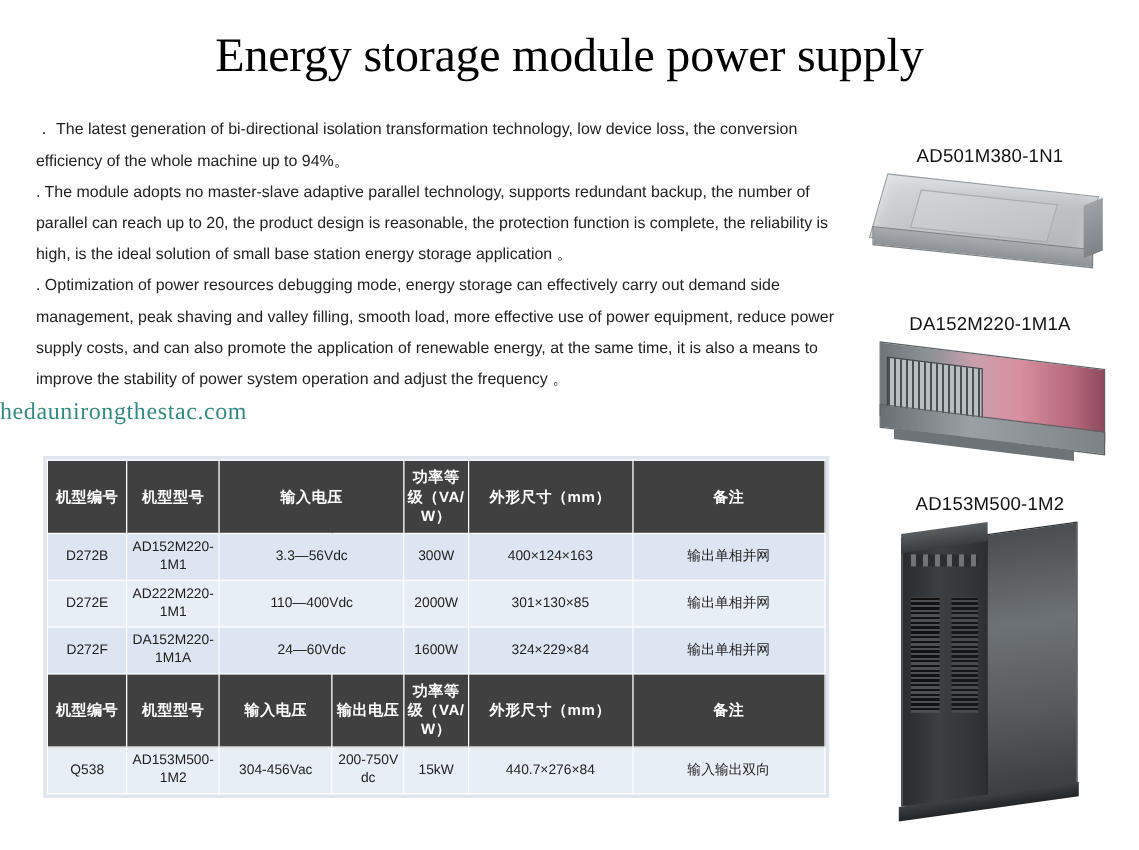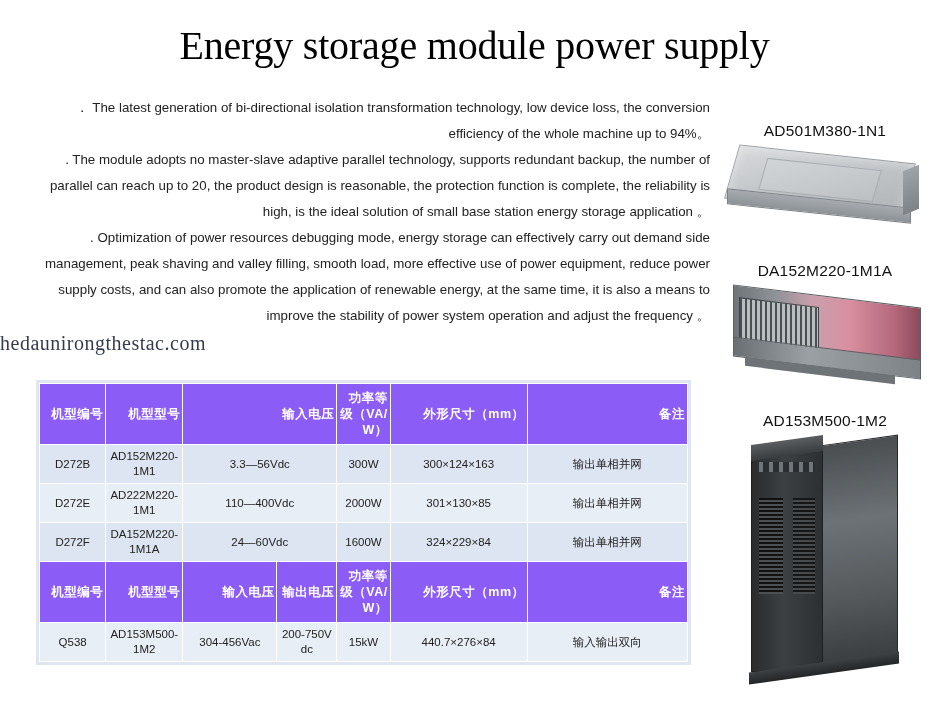--- a/index.html
+++ b/index.html
@@ -33,33 +33,32 @@
     color: #000000;
   }
   .body-text {
     position: absolute;
     left: 30px;
     top: 95px;
     width: 680px;
     font-size: 13.3px;
     line-height: 26px;
     color: #222222;
-    text-align: right;
   }
   .body-text p {
     margin: 0;
   }
   .watermark {
     position: absolute;
     left: 0px;
     top: 332px;
     width: 300px;
     font-family: "Liberation Serif", serif;
     font-size: 20px;
-    color: #0f172a;
+    color: #0f766e;
     opacity: 0.85;
     letter-spacing: 0.5px;
     pointer-events: none;
     white-space: nowrap;
   }
   
   .table-wrap {
     position: absolute;
     left: 36px;
     top: 380px;
@@ -77,28 +76,27 @@
   table.spec td, table.spec th {
     border: 1px solid #ffffff;
     text-align: center;
     vertical-align: middle;
     padding: 4px 2px;
     color: #222;
     line-height: 15px;
     word-break: break-all;
   }
   table.spec th {
-    background: #8b5cf6;
+    background: #404040;
     color: #ffffff;
     font-weight: bold;
     font-size: 12.5px;
     line-height: 16px;
     padding: 6px 2px;
     letter-spacing: 0.5px;
-    text-align: right;
   }
   tr.row-odd td { background: #e8eef6; }
   tr.row-even td { background: #dce5f1; }
   
   .prod {
     position: absolute;
   }
   .prod-label {
     text-align: center;
     font-size: 15.5px;
@@ -277,21 +275,21 @@
         <th colspan="2">输入电压</th>
         <th>功率等级（VA/W）</th>
         <th>外形尺寸（mm）</th>
         <th>备注</th>
       </tr>
       <tr class="row-even">
         <td>D272B</td>
         <td>AD152M220-1M1</td>
         <td colspan="2">3.3—56Vdc</td>
         <td>300W</td>
-        <td>300×124×163</td>
+        <td>400×124×163</td>
         <td>输出单相并网</td>
       </tr>
       <tr class="row-odd">
         <td>D272E</td>
         <td>AD222M220-1M1</td>
         <td colspan="2">110—400Vdc</td>
         <td>2000W</td>
         <td>301×130×85</td>
         <td>输出单相并网</td>
       </tr>

